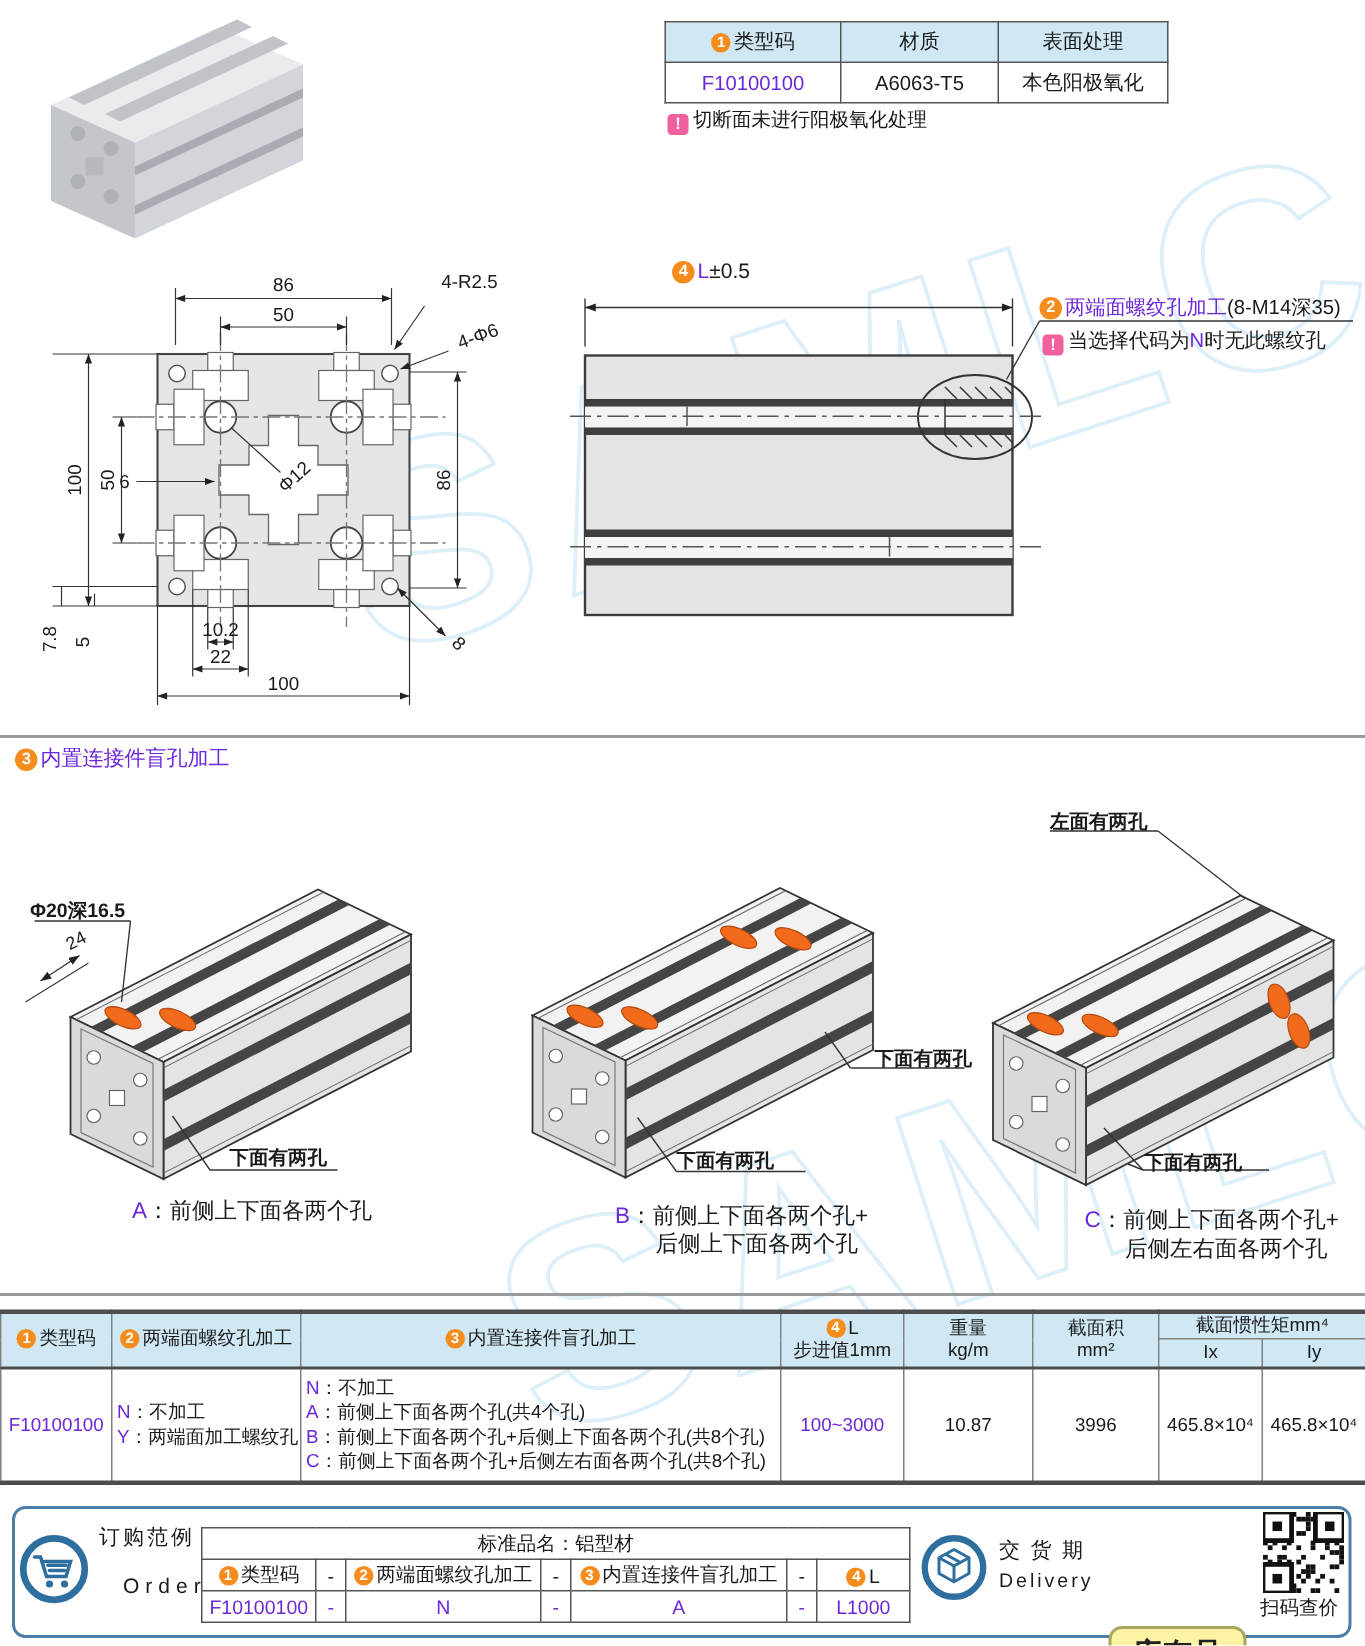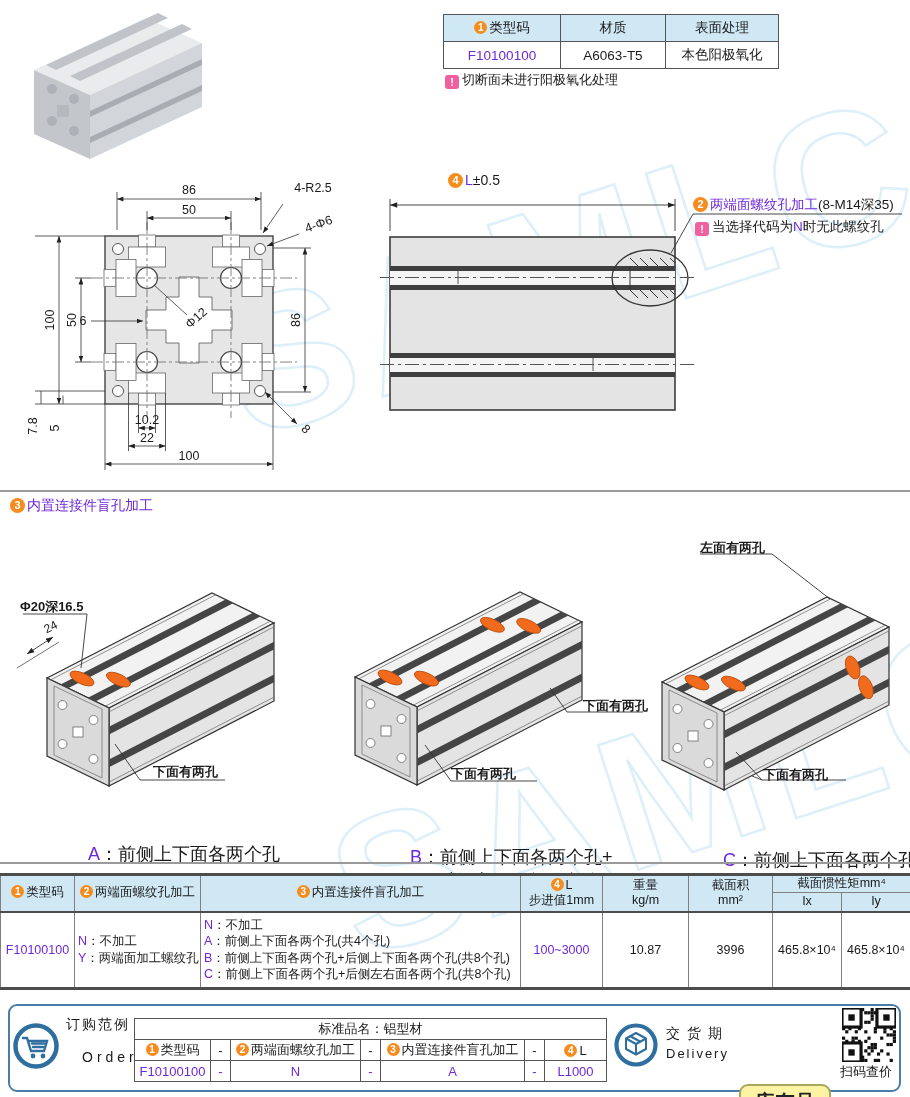--- a/index.html
+++ b/index.html
@@ -24,21 +24,21 @@
   table.main th,table.main td{border:1px solid #808080;font-weight:normal;padding:0 3px;}
   table.main thead th{background:#cfe8f4;line-height:1.25;}
   table.main thead{border-bottom:2.5px solid #4d4d4d;}
   table.main td{text-align:center;vertical-align:middle;}
   table.main td.lft{text-align:left;}
   .opt{line-height:16.5px;white-space:nowrap;}
   
   table.ord{border-collapse:collapse;font-size:13px;table-layout:fixed;border:1.5px solid #333;}
   table.ord td{border:1px solid #555;text-align:center;padding:0 1px;height:20px;white-space:nowrap;overflow:hidden;margin-left:43px;}
   .lbl{font-weight:bold;font-size:13px;white-space:nowrap;}
-  .cap{font-size:18px;white-space:nowrap;margin-top:44px;}
+  .cap{font-size:15px;white-space:nowrap;}
   .dimtxt{font-size:12.5px;fill:#1a1a1a;}
   .stock{display:flex;align-items:center;justify-content:center;background:#fdf3a4;border:2px solid #a8a65f;
          border-radius:9px;font-size:20px;font-weight:bold;color:#222;}
   .wm text{fill:none;stroke:#c7e5f4;stroke-width:2.5;font-size:190px;font-weight:bold;letter-spacing:8px;opacity:.6;}
 </style>
 </head>
 <body>
 
 <div id="page">
 

